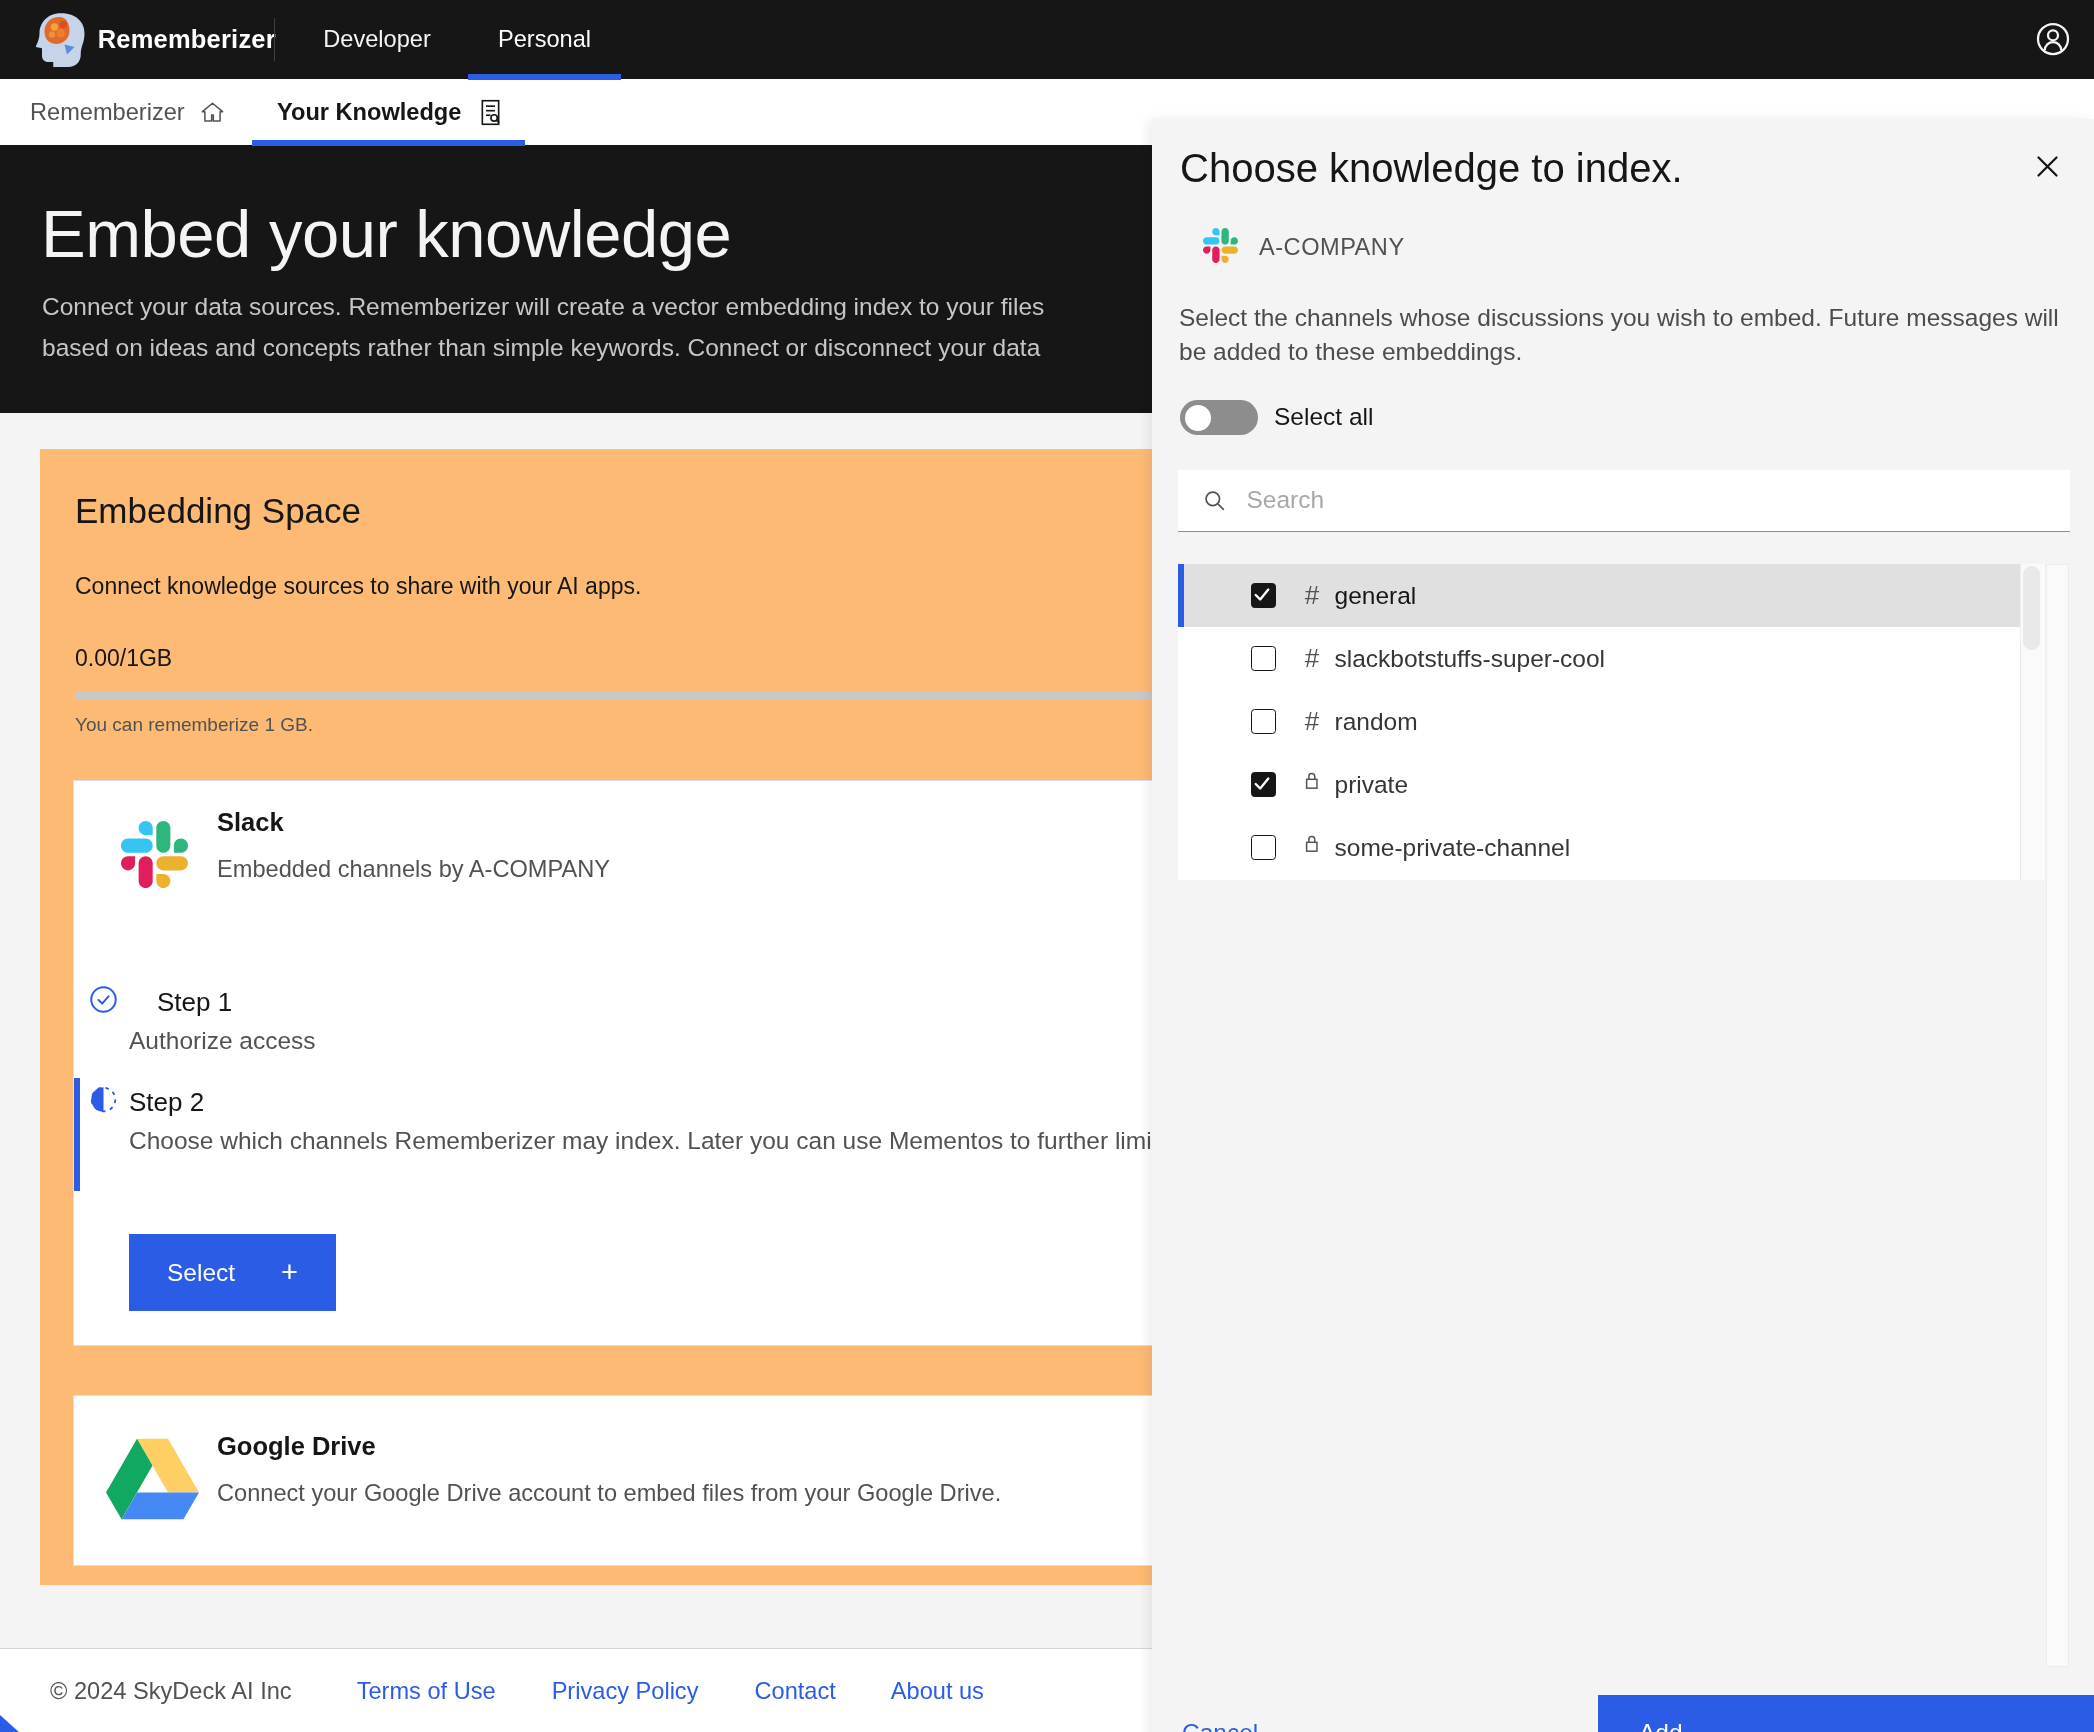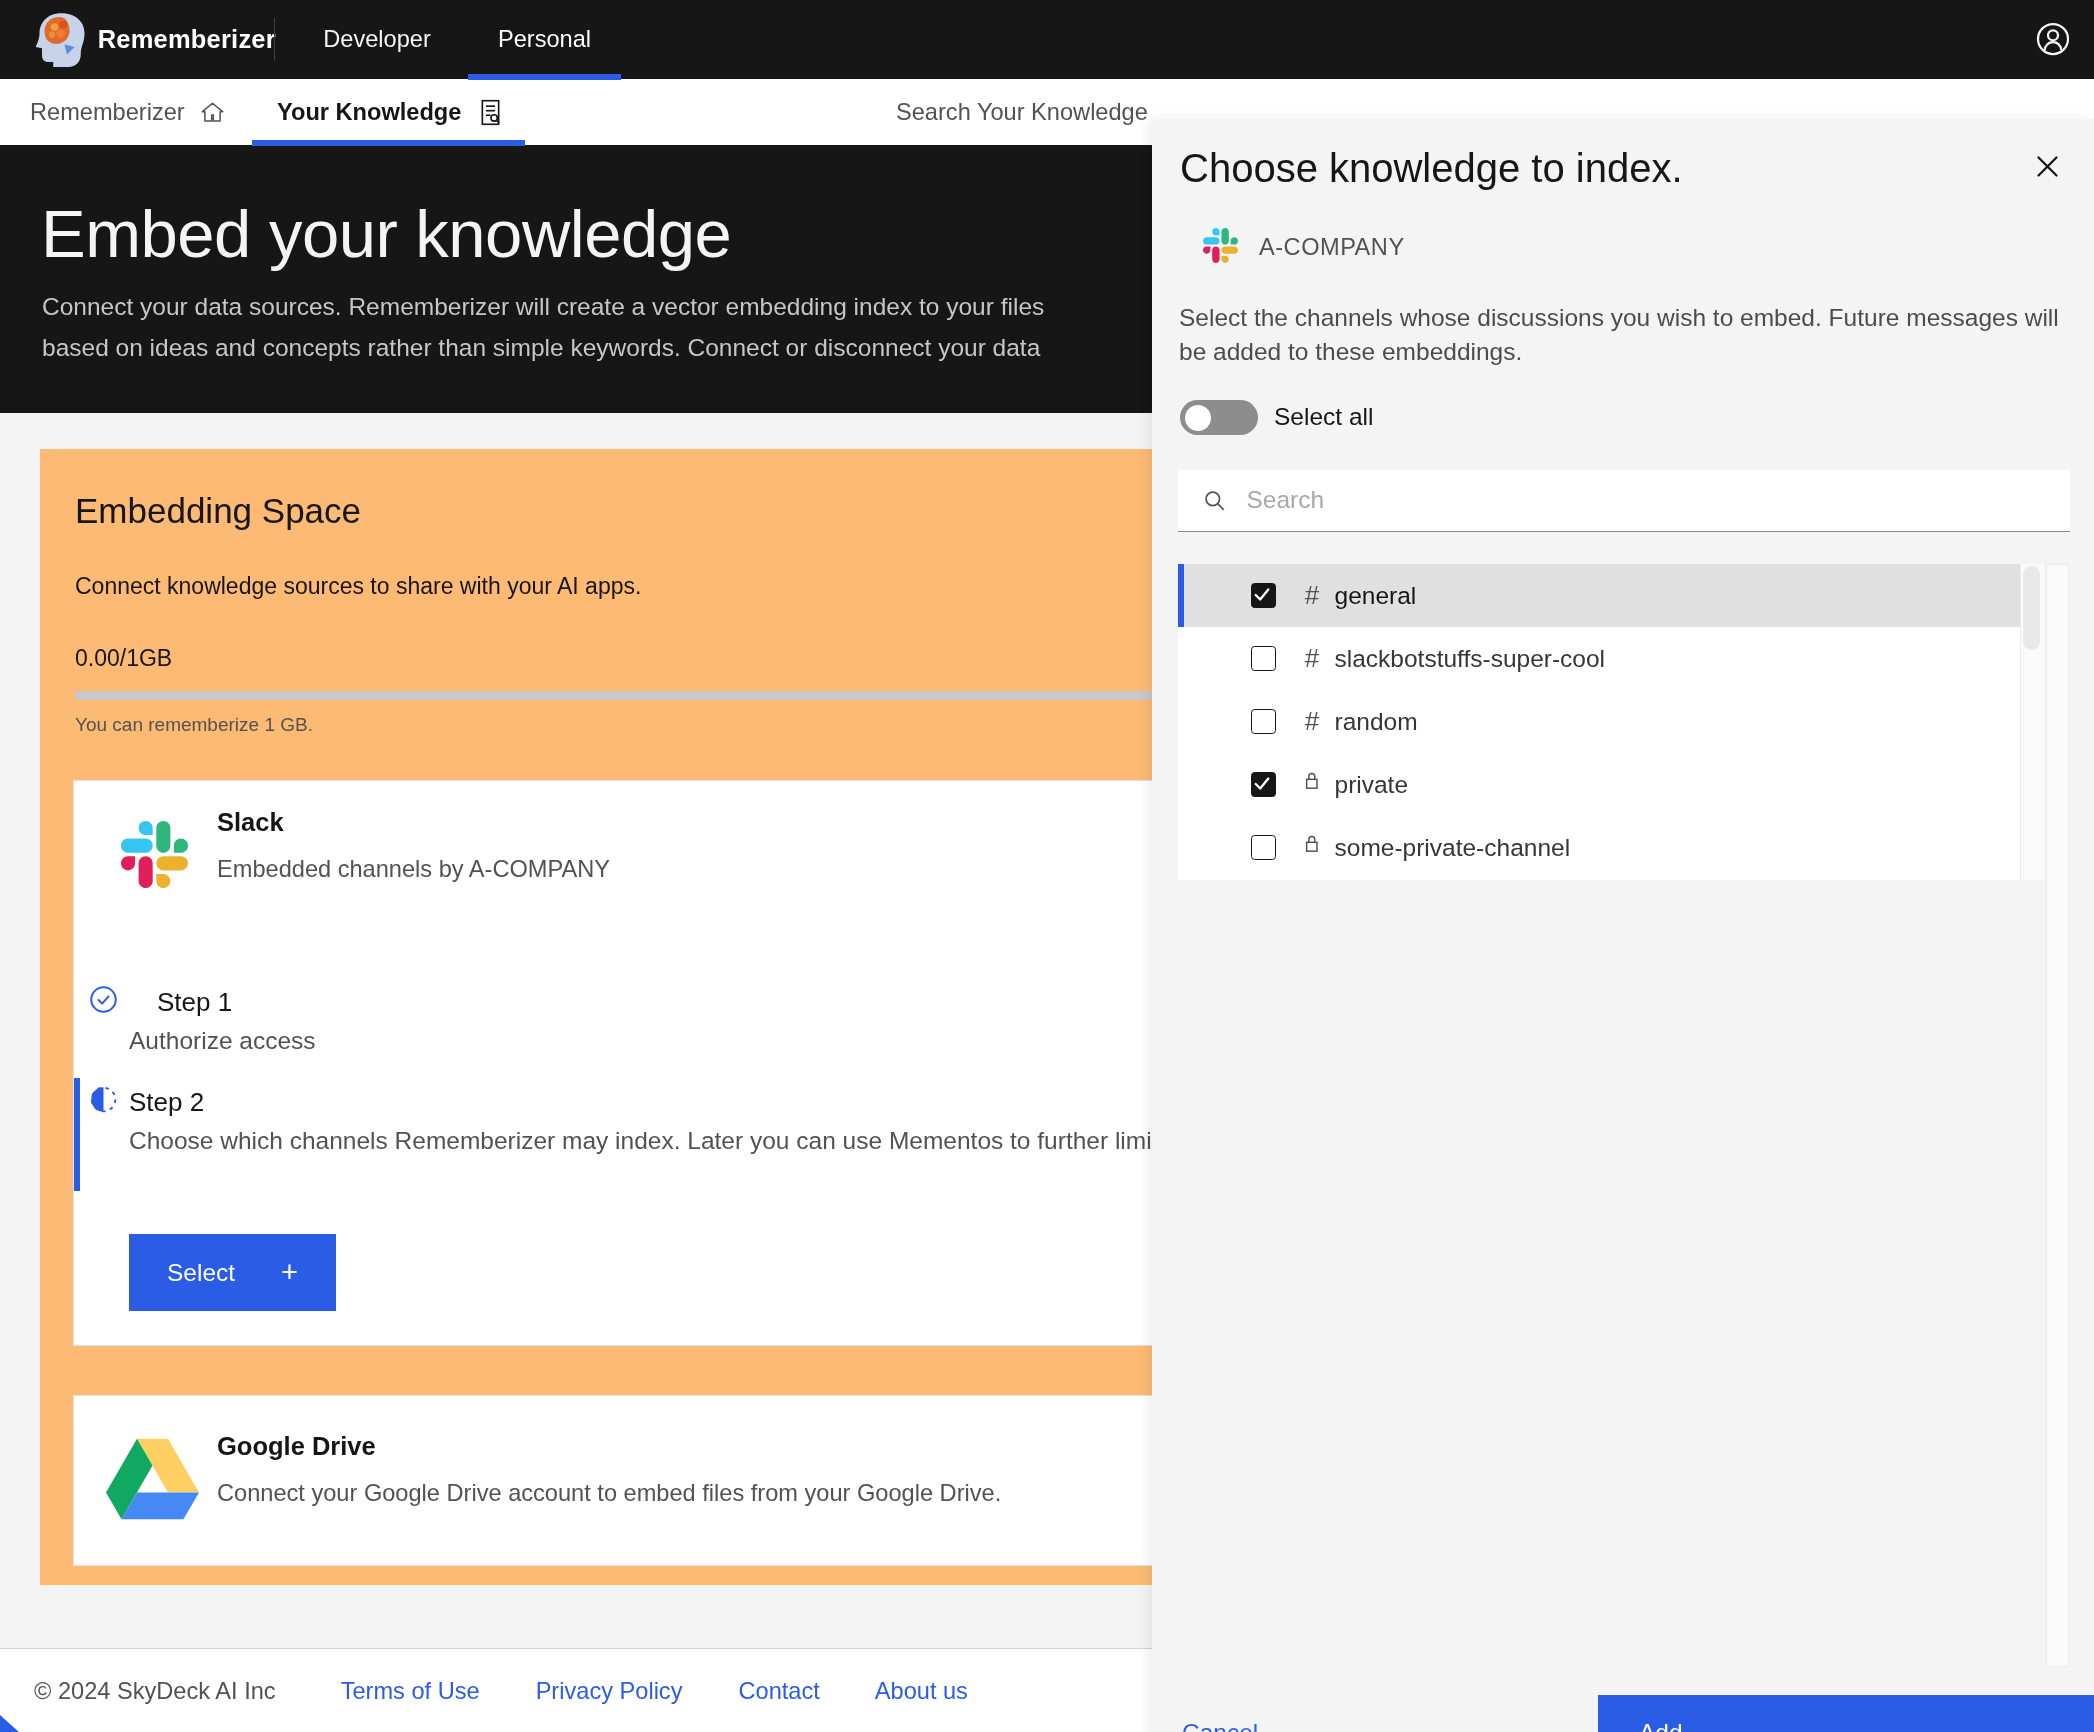--- a/index.html
+++ b/index.html
@@ -59,21 +59,21 @@
   .step2-bar { position:absolute; left:0; top:124px; width:6.4px; height:113px; background:#2b5ce5; }
   .step-icon2 { position:absolute; left:14.5px; top:131px; width:29px; height:29px; }
   .step2-label { position:absolute; left:55px; top:133px; font-size:26px; color:#161616; }
   .step2-desc { position:absolute; left:55px; top:173px; font-size:24.5px; color:#525252; white-space:nowrap; }
 
   .select-btn { position:absolute; left:55px; top:280px; width:207px; height:77px; background:#2b5ce5; color:#ffffff; display:flex; align-items:center; justify-content:space-between; padding:0 38px; cursor:pointer; border:none; }
   .select-btn .lbl { font-size:24.5px; }
   .select-btn .plus { font-size:29px; font-weight:300; }
 
   
-  .footer { position:absolute; left:0; top:1648px; width:2095px; height:85px; background:#ffffff; border-top:1.8px solid #d4d4d4; display:flex; align-items:center; z-index:1; }
+  .footer { position:absolute; left:0; top:1648px; width:2095px; height:85px; background:#ffffff; border-top:1.8px solid #d4d4d4; display:flex; align-items:center; z-index:1;padding-left:16px; }
   .footer .copy { margin-left:34px; font-size:23.6px; color:#525252; }
   .footer a { font-size:23.6px; color:#2b5ce5; text-decoration:none; cursor:pointer; }
   .fl-1{ margin-left:65px;} .fl-2{ margin-left:56px;} .fl-3{ margin-left:56px;} .fl-4{ margin-left:55px;}
   .corner-wedge { position:absolute; left:0; top:1715px; width:0; height:0; border-bottom:18px solid #2b5ce5; border-right:20px solid transparent; z-index:3; }
 
   
   .panel { position:absolute; left:1152px; top:79px; width:943px; height:1654px; background:#f4f4f4; z-index:20; box-shadow:-5.5px 0 11px rgba(0,0,0,.07);margin-top:40px; }
   .panel-title { position:absolute; left:28px; top:27px; font-size:40px; font-weight:400; color:#161616; }
   .close-btn { position:absolute; left:873px; top:25.5px; width:44px; height:44px; display:flex; align-items:center; justify-content:center; cursor:pointer; }
   .ws-logo { position:absolute; left:51px; top:109px; width:35px; height:35px; }
@@ -152,23 +152,20 @@
     <span>Your Knowledge</span>
     <svg width="29" height="29" viewBox="0 0 32 32">
       <rect x="7" y="3" width="18" height="26" fill="none" stroke="#161616" stroke-width="1.8"></rect>
       <line x1="11" y1="9" x2="21" y2="9" stroke="#161616" stroke-width="1.8"></line>
       <line x1="11" y1="14" x2="21" y2="14" stroke="#161616" stroke-width="1.8"></line>
       <line x1="11" y1="19" x2="16" y2="19" stroke="#161616" stroke-width="1.8"></line>
       <circle cx="20" cy="22" r="3.5" fill="none" stroke="#161616" stroke-width="1.8"></circle>
       <line x1="22.5" y1="24.5" x2="25.5" y2="27.5" stroke="#161616" stroke-width="1.8"></line>
     </svg>
   </div>
-  <div class="tab tab-4">
-    <span>Search Your Knowledge</span>
-  </div>
   <div class="tab-underline"></div>
 </div>
 
 <div class="hero">
   <h1>Embed your knowledge</h1>
   <div class="sub">
     <div>Connect your data sources. Rememberizer will create a vector embedding index to your files</div>
     <div>based on ideas and concepts rather than simple keywords. Connect or disconnect your data</div>
   </div>
 </div>

